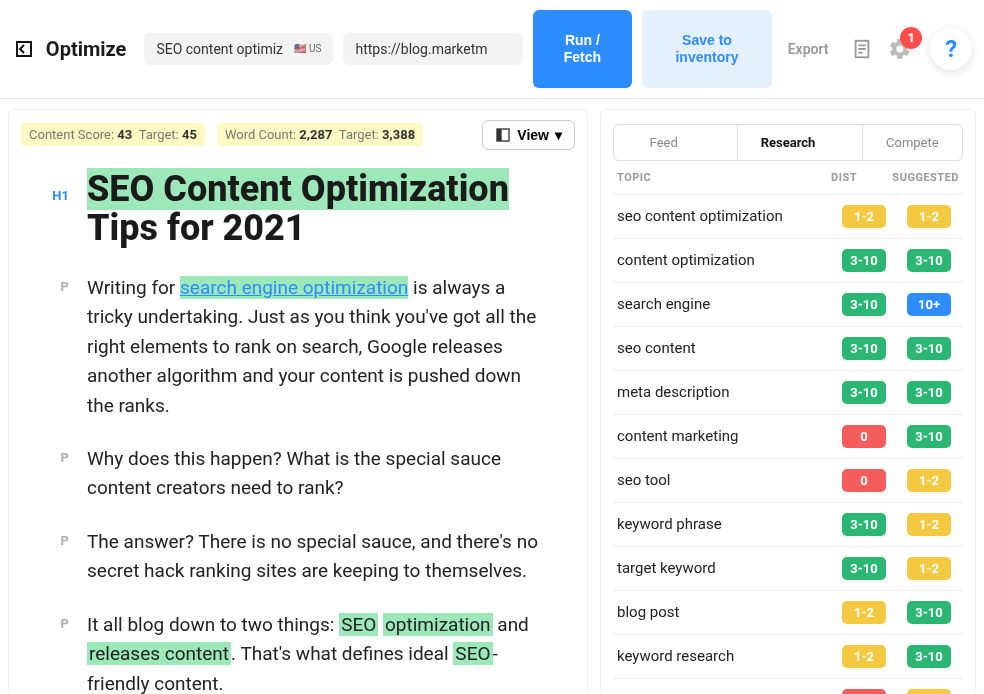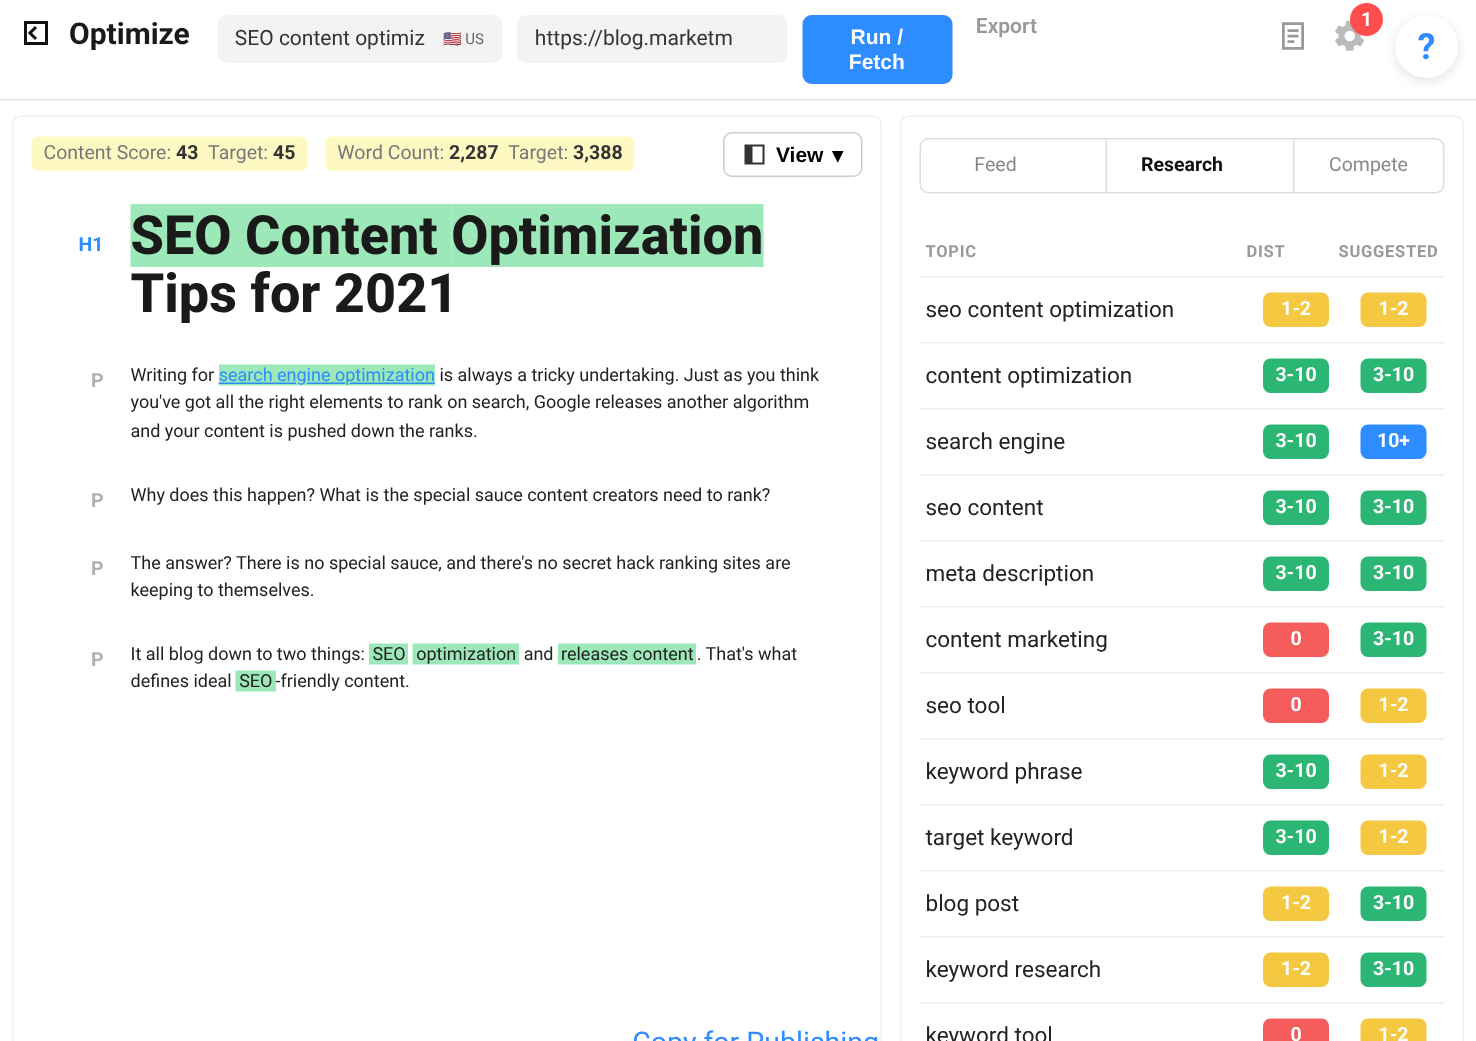--- a/index.html
+++ b/index.html
@@ -1,24 +1,24 @@
 <!DOCTYPE html>
 <html><head>
 <meta charset="utf-8">
 <style>
 * { box-sizing: border-box; margin: 0; padding: 0; }
 body { font-family: -apple-system, BlinkMacSystemFont, "Segoe UI", Roboto, Arial, sans-serif; background: #fff; color: #1a1a1a; width: 984px; }
-.topbar { display: flex; align-items: flex-start; padding: 10px 12px; gap: 10px; border-bottom: 1px solid #e5e5e5; }
+.topbar { display: flex; align-items: center; padding: 10px 12px; gap: 10px; border-bottom: 1px solid #e5e5e5; }
 .app-icon { width: 24px; height: 24px; display: flex; align-items: center; justify-content: center; }
 .app-title { font-size: 20px; font-weight: 700; margin-right: 8px; }
 .input-box { background: #f3f3f3; border-radius: 6px; padding: 8px 12px; font-size: 14px; color: #333; border: none; }
 .kw-box { width: 190px; display: flex; align-items: center; justify-content: space-between; }
 .flag { font-size: 10px; color: #666; display: flex; align-items: center; gap: 2px; }
 .url-box { width: 180px; }
-.btn { border: none; border-radius: 6px; padding: 6px 18px; font-size: 14px; font-weight: 600; cursor: pointer; text-align: center; line-height: 1.2; }
+.btn { border: none; border-radius: 6px; padding: 22px 18px; font-size: 14px; font-weight: 600; cursor: pointer; text-align: center; line-height: 1.2; }
 .btn-primary { background: #2d8cff; color: #fff; width: 100px; }
 .btn-secondary { background: #e5f0ff; color: #2d8cff; width: 130px; }
 .export-link { color: #999; font-size: 14px; font-weight: 600; margin-left: 6px; }
 .icon-btn { width: 28px; height: 28px; display: flex; align-items: center; justify-content: center; color: #999; position: relative; }
 .badge { position: absolute; top: -8px; right: -8px; background: #ff4d4d; color: #fff; border-radius: 50%; width: 22px; height: 22px; font-size: 13px; font-weight: 700; display: flex; align-items: center; justify-content: center; }
 .help-bubble { width:42px; height:42px; border-radius:50%; background:#fff; box-shadow:0 2px 8px rgba(0,0,0,0.12); display:flex; align-items:center; justify-content:center; color:#2d8cff; font-size:24px; font-weight:700; margin-left:6px; }
 .topbar-spacer { flex: 1; }
 
 .main { display: flex; padding: 10px 8px 0 8px; gap: 12px; }
 
@@ -26,28 +26,28 @@
 .editor-header { display: flex; align-items: center; padding: 10px 12px; gap: 12px; }
 .stat-block { background: #fef9c3; border-radius: 4px; padding: 4px 8px; font-size: 13px; color: #777; }
 .stat-block b { color: #333; font-weight: 700; }
 .view-btn { margin-left: auto; border: 1px solid #ccc; border-radius: 6px; padding: 6px 12px; font-size: 14px; font-weight: 600; display: flex; align-items: center; gap: 6px; background: #fff; }
 
 .doc { padding: 10px 40px 10px 0; }
 .block { display: flex; align-items: flex-start; gap: 18px; margin-bottom: 24px; }
 .block-tag { width: 60px; text-align: right; font-size: 13px; font-weight: 700; color: #b0b0b0; padding-top: 6px; flex-shrink: 0; }
 .block-h1 .block-tag { color: #2d8cff; padding-top: 18px; }
 .h1-text { font-size: 36px; font-weight: 800; line-height: 1.1; }
-.p-text { font-size: 12px; line-height: 1.55; color: #222; }
+.p-text { font-size: 19px; line-height: 1.55; color: #222; }
 .hl-green { background: #9ce8b8; }
 .hl-green-pad { background: #9ce8b8; padding: 0 2px; }
 .search-link { color: #2d8cff; text-decoration: underline; background: #9ce8b8; }
 .copy-link { position: absolute; bottom: 6px; right: 1px; color: #2d8cff; font-size: 19px; font-weight: 400; }
 
 .side-col { width: 376px; background: #fff; border: 1px solid #eee; border-radius: 6px; padding: 14px 12px 0 12px; }
-.tabs { display: flex; border: 1px solid #ddd; border-radius: 6px; overflow: hidden; margin-bottom: 32px; gap: 24px; }
+.tabs { display: flex; border: 1px solid #ddd; border-radius: 6px; overflow: hidden; margin-bottom: 10px; gap: 24px; }
 .tab { flex: 1; text-align: center; padding: 10px 0; font-size: 13px; color: #888; cursor: pointer; }
 .tab + .tab { border-left: 1px solid #ddd; }
 .tab.active { color: #111; font-weight: 700; }
 .side-header { display: flex; font-size: 11px; font-weight: 700; color: #999; letter-spacing: 0.5px; padding: 0 4px 10px 4px; }
 .side-header .col-topic { flex: 1; }
 .side-header .col-dist { width: 70px; text-align: center; }
 .side-header .col-sugg { width: 80px; text-align: right; }
 .topic-row { display: flex; align-items: center; padding: 10px 4px; border-top: 1px solid #eee; font-size: 15px; }
 .topic-row .t-name { flex: 1; color: #222; }
 .pill { display: inline-block; min-width: 44px; padding: 4px 8px; border-radius: 5px; font-size: 13px; font-weight: 700; color: #fff; text-align: center; }
@@ -68,20 +68,21 @@
         <path d="M10 6 L6 10 L10 14" stroke="#111" stroke-width="2" fill="none"></path>
       </svg>
   </div>
   <div class="app-title">Optimize</div>
   <div class="input-box kw-box">
     <span>SEO content optimiz</span>
     <span class="flag">🇺🇸<span>US</span></span>
   </div>
   <div class="input-box url-box">https://blog.marketm</div>
   <button class="btn btn-primary">Run / Fetch</button>
+  <button class="btn btn-secondary">Save to inventory</button>
   <span class="export-link">Export</span>
   <div class="topbar-spacer"></div>
   <div class="icon-btn">
     <svg width="22" height="22" viewBox="0 0 24 24" fill="none">
         <rect x="5" y="3" width="14" height="18" stroke="#999" stroke-width="2"></rect>
         <path d="M8 8h8M8 12h8M8 16h5" stroke="#999" stroke-width="2"></path>
       </svg>
   </div>
   <div class="icon-btn">
     <svg width="24" height="24" viewBox="0 0 24 24">

